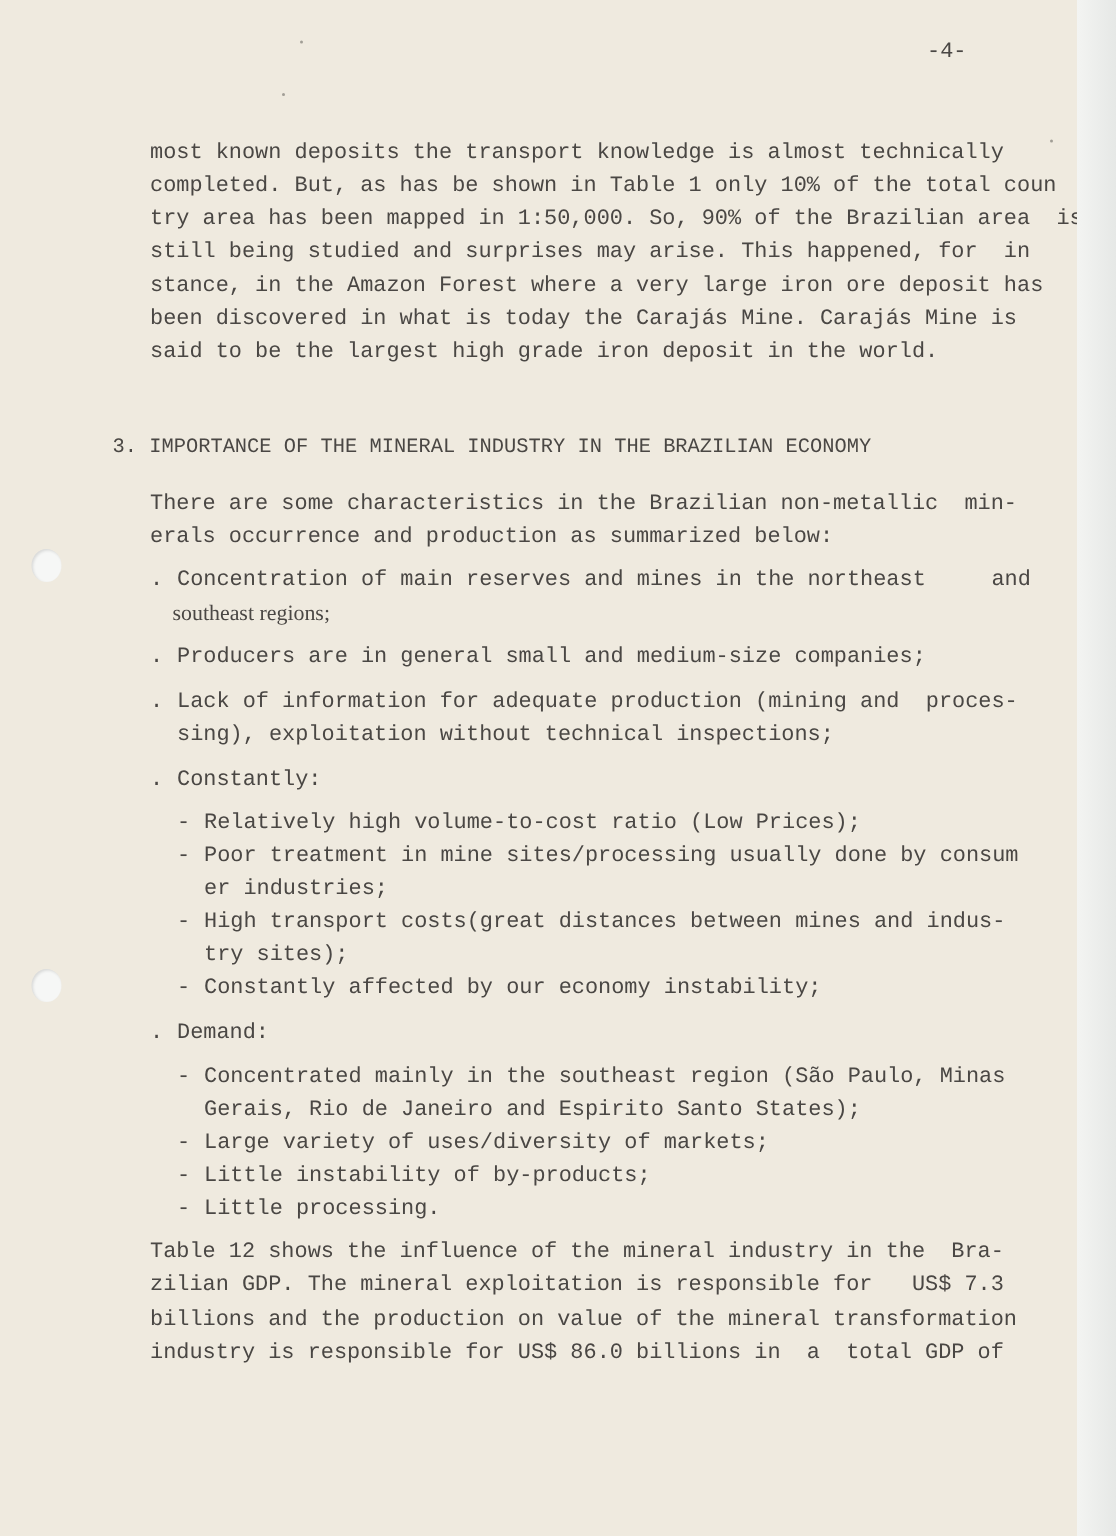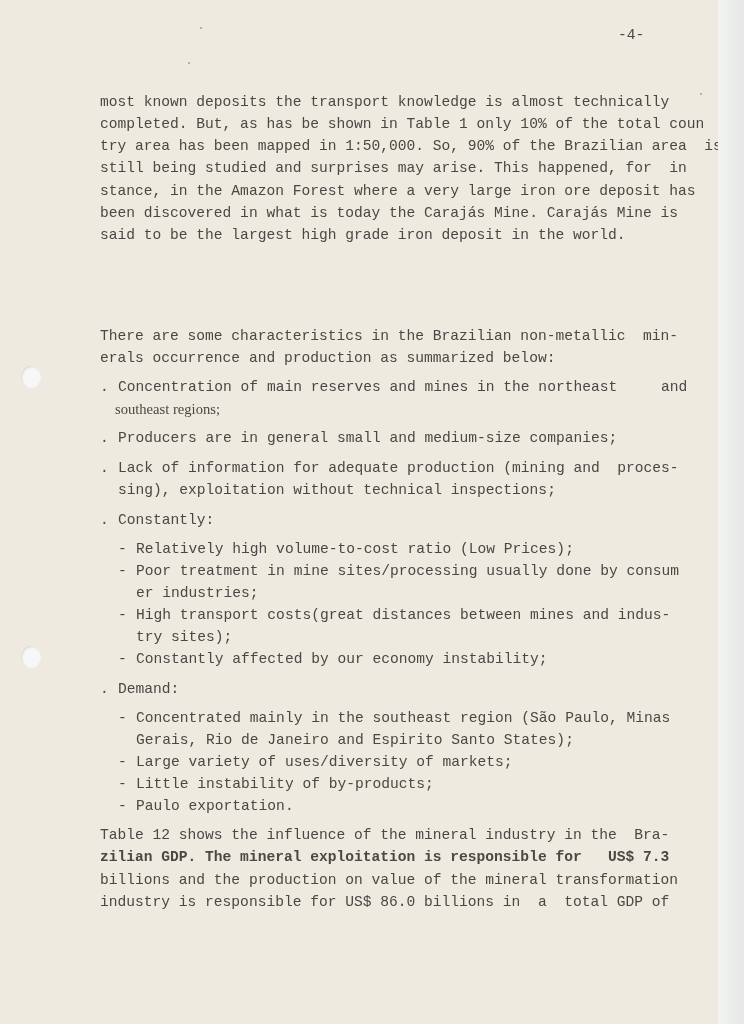--- a/index.html
+++ b/index.html
@@ -50,20 +50,21 @@
   <div>
     <div class="line" style="left:100px; top:93px;">most known deposits the transport knowledge is almost technically</div>
     <div class="line" style="left:100px; top:115px;">completed. But, as has be shown in Table 1 only 10% of the total coun</div>
     <div class="line" style="left:100px; top:137px;">try area has been mapped in 1:50,000. So, 90% of the Brazilian area  is</div>
     <div class="line" style="left:100px; top:159px;">still being studied and surprises may arise. This happened, for  in</div>
     <div class="line" style="left:100px; top:182px;">stance, in the Amazon Forest where a very large iron ore deposit has</div>
     <div class="line" style="left:100px; top:204px;">been discovered in what is today the Carajás Mine. Carajás Mine is</div>
     <div class="line" style="left:100px; top:226px;">said to be the largest high grade iron deposit in the world.</div>
   </div>
 
+  <div class="line" style="left:75px; top:290px; font-size:13.6px;">3. IMPORTANCE OF THE MINERAL INDUSTRY IN THE BRAZILIAN ECONOMY</div>
 
   <div>
     <div class="line" style="left:100px; top:327px;">There are some characteristics in the Brazilian non-metallic  min-</div>
     <div class="line" style="left:100px; top:349px;text-align:center;">erals occurrence and production as summarized below:</div>
   </div>
 
   <div>
     <div class="line" style="left:100px; top:378px;">.</div>
     <div class="line" style="left:118px; top:378px;">Concentration of main reserves and mines in the northeast     and</div>
     <div class="line" style="left:115px; top:400px;font-family:Liberation Serif, serif;">southeast regions;</div>
@@ -103,23 +104,23 @@
     <div class="line" style="left:136px; top:709px;">Concentrated mainly in the southeast region (São Paulo, Minas</div>
     <div class="line" style="left:136px; top:731px;">Gerais, Rio de Janeiro and Espirito Santo States);</div>
 
     <div class="line" style="left:118px; top:753px;">-</div>
     <div class="line" style="left:136px; top:753px;">Large variety of uses/diversity of markets;</div>
 
     <div class="line" style="left:118px; top:775px;">-</div>
     <div class="line" style="left:136px; top:775px;">Little instability of by-products;</div>
 
     <div class="line" style="left:118px; top:797px;">-</div>
-    <div class="line" style="left:136px; top:797px;">Paulo exportation.</div>
+    <div class="line" style="left:136px; top:797px;">Little processing.</div>
   </div>
 
   <div>
     <div class="line" style="left:100px; top:826px;">Table 12 shows the influence of the mineral industry in the  Bra-</div>
-    <div class="line" style="left:100px; top:848px;font-weight:bold;">zilian GDP. The mineral exploitation is responsible for   US$ 7.3</div>
+    <div class="line" style="left:100px; top:848px;">zilian GDP. The mineral exploitation is responsible for   US$ 7.3</div>
     <div class="line" style="left:100px; top:871px;">billions and the production on value of the mineral transformation</div>
     <div class="line" style="left:100px; top:893px;">industry is responsible for US$ 86.0 billions in  a  total GDP of</div>
   </div>
 </div>
 <div class="strip"></div>
 
 </body></html>

